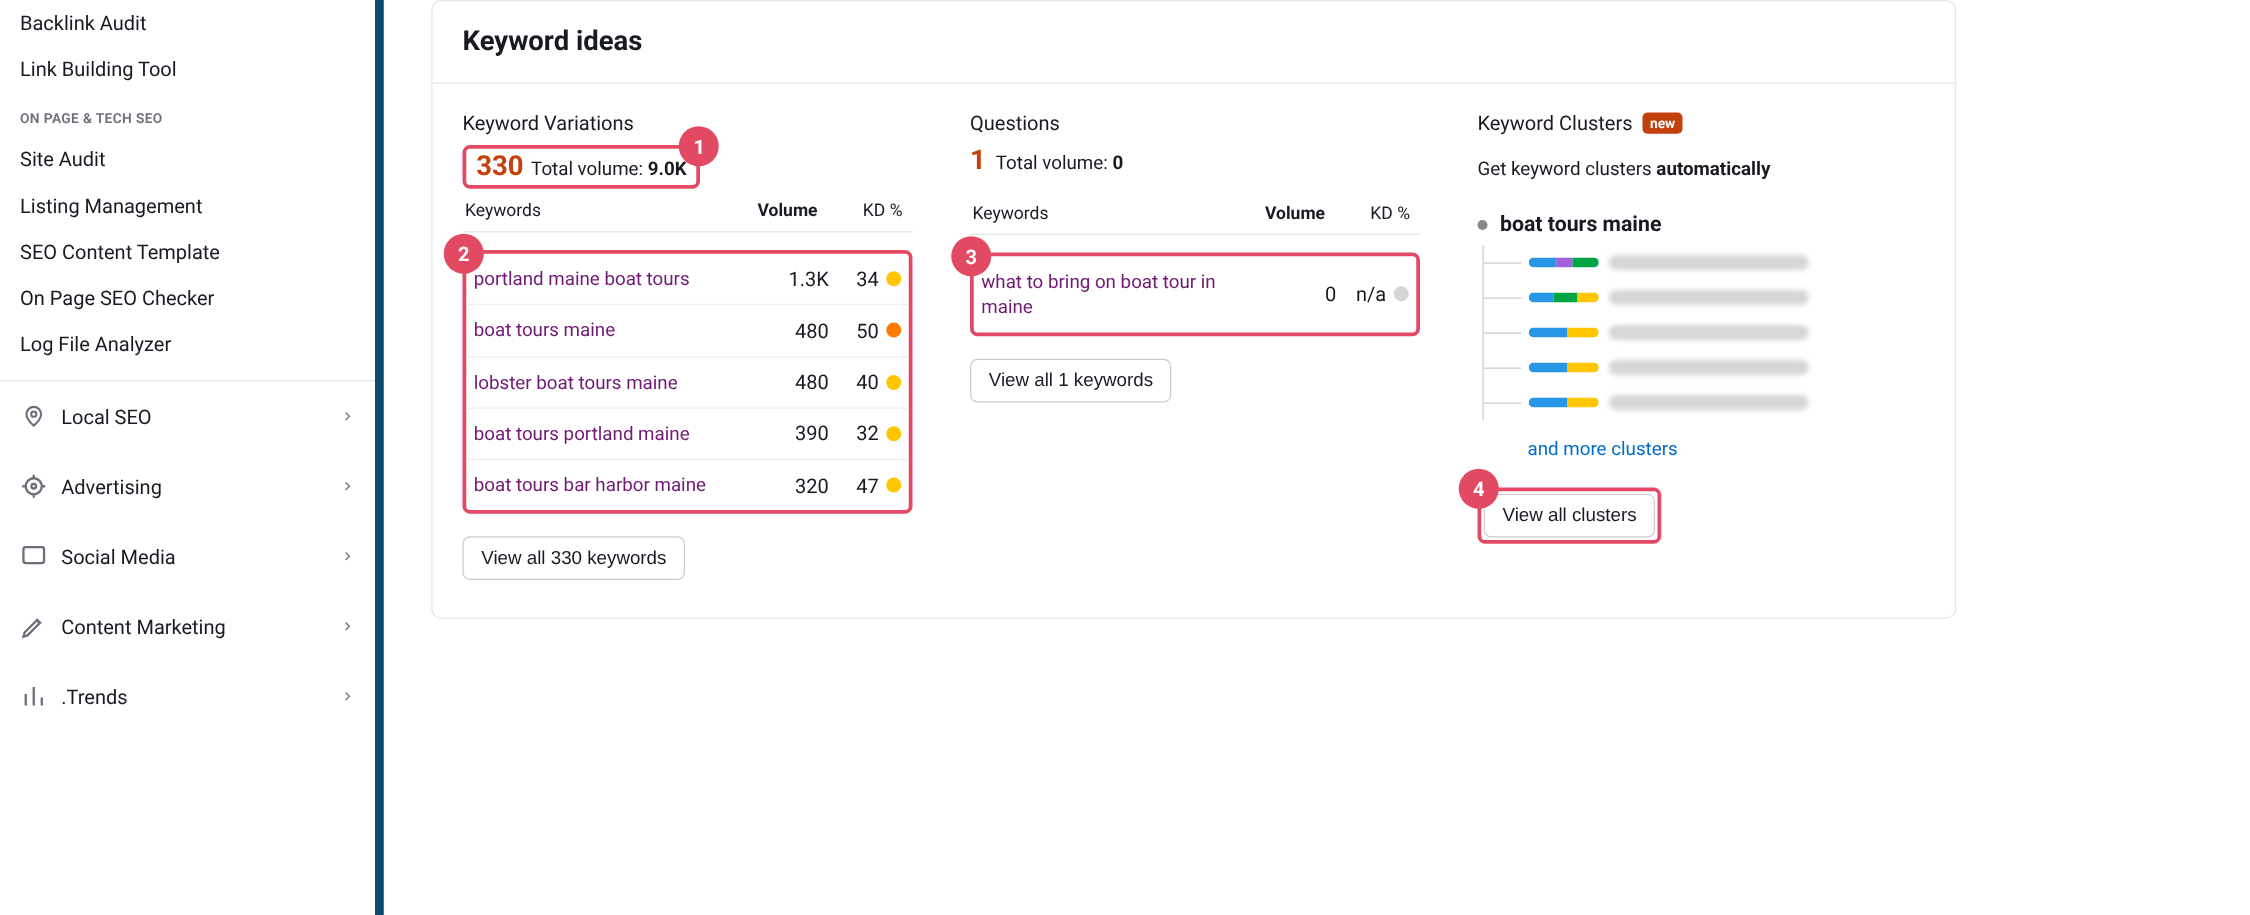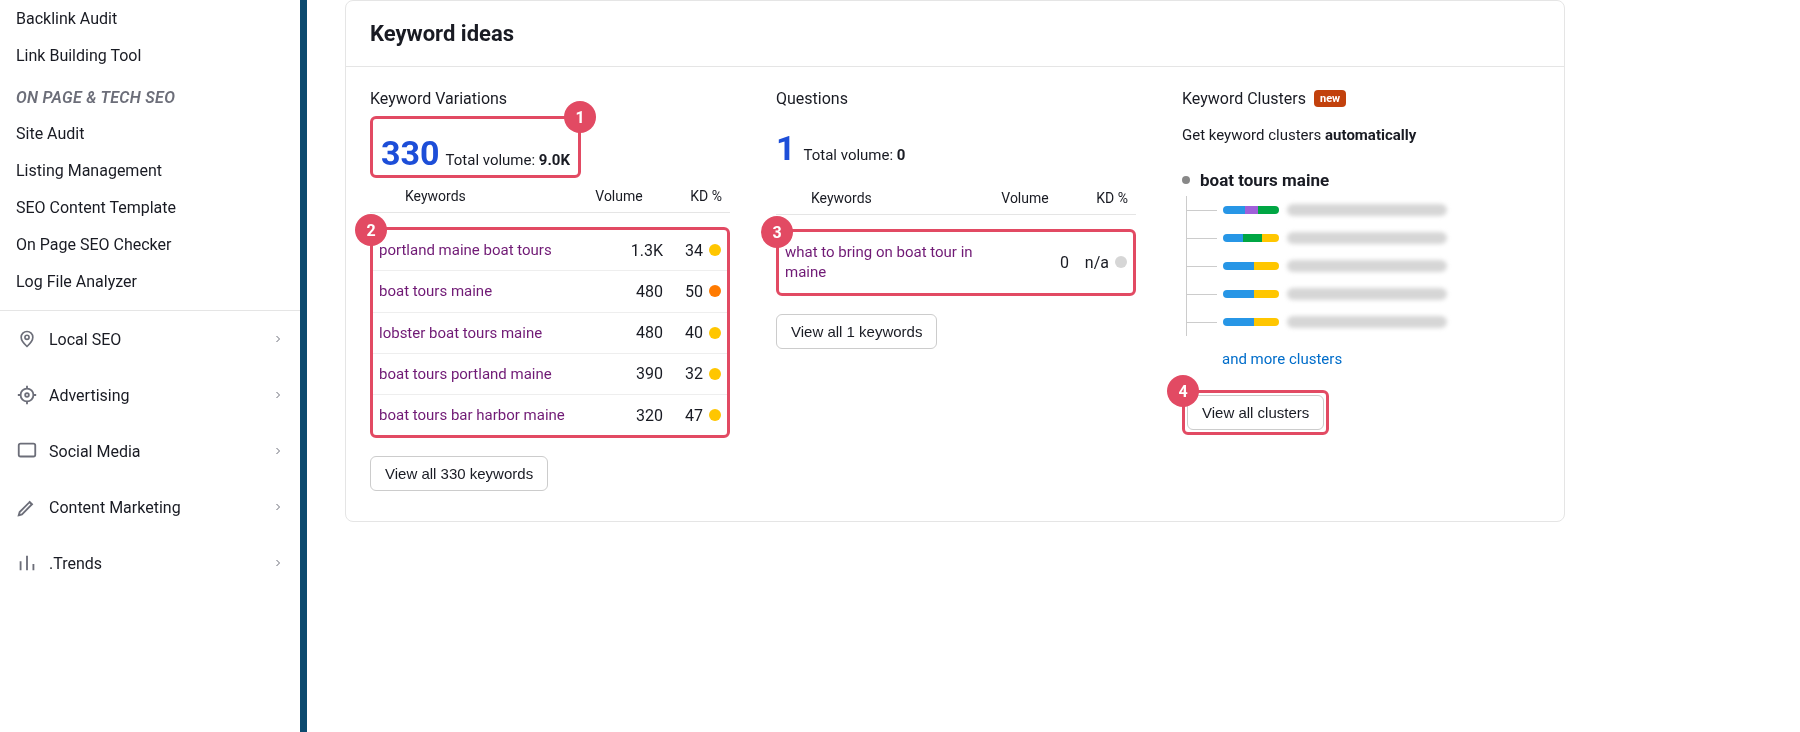--- a/index.html
+++ b/index.html
@@ -1,55 +1,55 @@
 <!DOCTYPE html>
 <html><head>
 <meta charset="utf-8">
 <style>
 * { box-sizing: border-box; margin: 0; padding: 0; }
 body { font-family: -apple-system, BlinkMacSystemFont, "Segoe UI", Roboto, sans-serif; background: #fff; color: #191b23; font-size: 14px; }
 .layout { display: flex; width: 1800px; height: 732px; }
 .sidebar { width: 307px; border-right: 7px solid #0c4a6e; padding-top: 0; }
 .sidebar-list { list-style: none; padding: 0 0 10px 0; }
 .sidebar-item { padding: 9px 16px; font-size: 16px; color: #191b23; cursor: pointer; }
-.sidebar-section-header { padding: 14px 16px 8px 16px; font-size: 16px; font-weight: 600; color: #6c6e79; letter-spacing: 0.3px; font-style: italic; }
+.sidebar-section-header { padding: 14px 16px 8px 16px; font-size: 11px; font-weight: 600; color: #6c6e79; letter-spacing: 0.3px; }
 .sidebar-divider { border-top: 1px solid #e5e5e5; }
 .sidebar-cat { display: flex; align-items: center; gap: 11px; padding: 17px 16px; font-size: 16px; color: #191b23; cursor: pointer; }
 .sidebar-cat .cat-icon { width: 22px; height: 22px; display: flex; align-items: center; justify-content: center; color: #6c6e79; }
 .sidebar-cat .cat-label { flex: 1; font-weight: 400; }
 .chev { color: #6c6e79; }
 
 .main { flex: 1; padding: 0 0 0 38px; position: relative; }
 .card { border: 1px solid #e5e5e5; border-radius: 8px; width: 1220px; overflow: hidden; }
 .card-header { padding: 20px 24px 20px 24px; border-bottom: 1px solid #e5e5e5; }
 .card-title { font-size: 22px; font-weight: 700; }
 
 .cols { display: flex; padding: 22px 24px 30px 24px; gap: 46px; }
 .col { flex: 0 0 auto; }
 .col.var { width: 360px; }
 .col.quest { width: 360px; }
 .col.clust { flex: 1; }
 
 .col-heading { font-size: 16px; color: #191b23; margin-bottom: 8px; }
 .big-num-row { display: flex; align-items: baseline; gap: 8px; }
-.big-num { font-size: 34px; font-weight: 700; color: #1d4ed8; margin-top: 12px; }
+.big-num { font-size: 22px; font-weight: 700; color: #c2410c; }
 .big-num-sub { font-size: 15px; color: #191b23; }
 .big-num-sub strong { font-weight: 700; }
 
 .highlight-box { border: 3px solid #e24a63; border-radius: 6px; padding: 2px 8px 2px 8px; display: inline-flex; align-items: baseline; gap: 6px; position: relative; }
 .highlight-box-rows { border: 3px solid #e24a63; border-radius: 6px; margin-top: 14px; position: relative; }
 .badge-num { position: absolute; width: 32px; height: 32px; border-radius: 50%; background: #e24a63; color: #fff; font-weight: 700; font-size: 16px; display: flex; align-items: center; justify-content: center; z-index: 5; }
 .badge-1 { top: -18px; right: -18px; }
 .badge-2 { top: -16px; left: -18px; }
 .badge-3 { top: -16px; left: -18px; }
 .badge-4 { top: -18px; left: -18px; }
 
 .tbl-head { display: flex; font-size: 14px; color: #191b23; padding: 10px 2px 8px 2px; border-bottom: 1px solid #e5e5e5; }
-.tbl-kw { flex: 1; margin-left: 33px; }
-.tbl-vol { width: 70px; text-align: center; }
+.tbl-kw { flex: 1; }
+.tbl-vol { width: 70px; text-align: right; font-weight: bold; }
 .tbl-kd { width: 74px; text-align: right; padding-right: 6px; }
 
 .row { display: flex; align-items: center; padding: 10px 6px; border-bottom: 1px solid #eee; }
 .row:last-child { border-bottom: none; }
 .row .kw { flex: 1; color: #701a75; font-size: 15px; line-height: 1.35; }
 .row .vol { width: 70px; text-align: right; font-size: 16px; }
 .row .kd { width: 58px; text-align: right; font-size: 16px; display: flex; justify-content: flex-end; align-items: center; gap: 6px; }
 .kd-dot { width: 12px; height: 12px; border-radius: 50%; display: inline-block; }
 
 .btn-secondary { display: inline-block; margin-top: 18px; padding: 8px 14px; border: 1px solid #ccc; border-radius: 6px; background: #fff; color: #191b23; font-size: 15px; cursor: pointer; }

